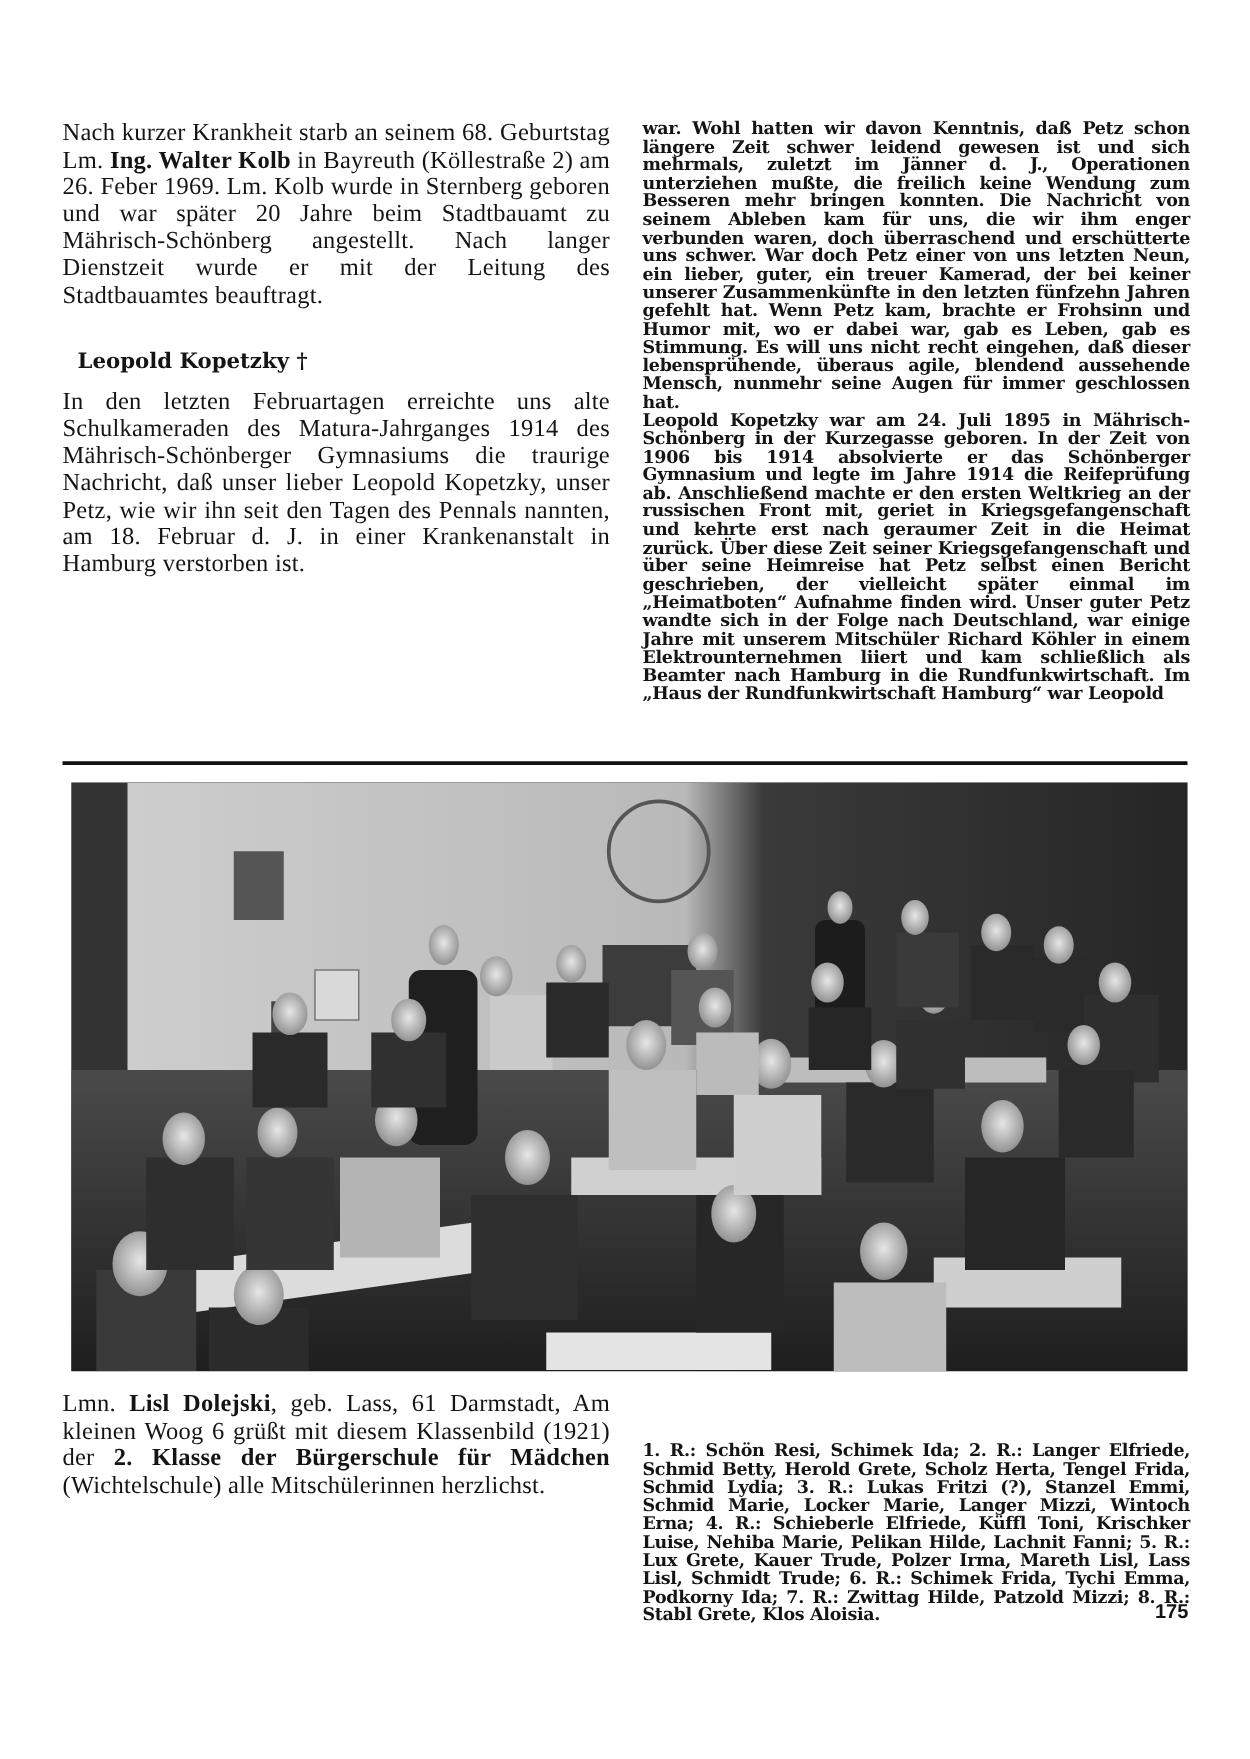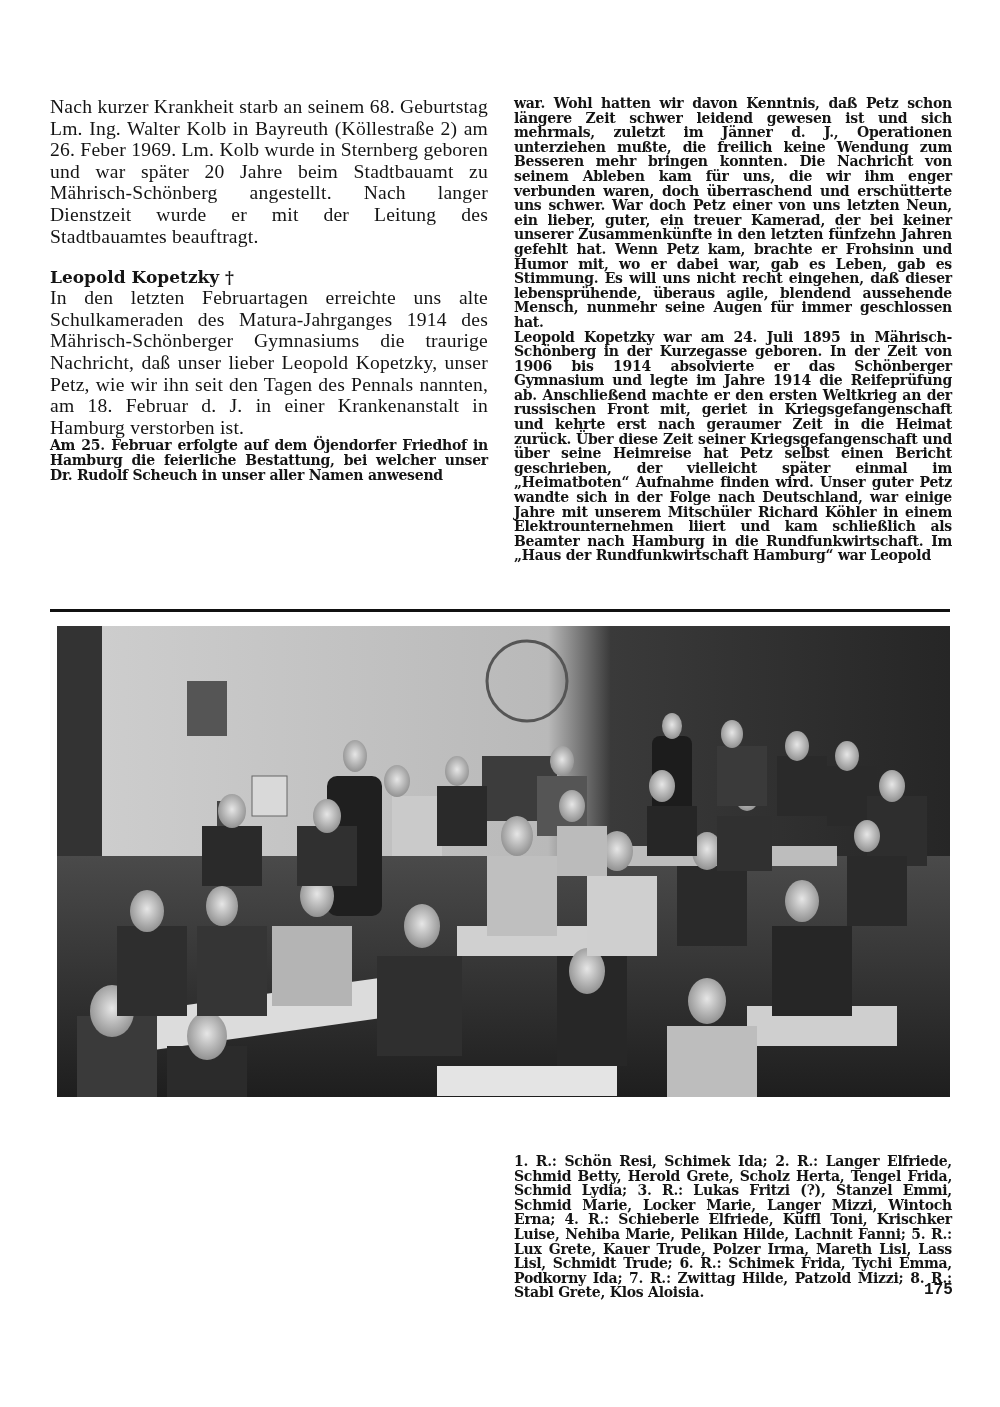--- a/index.html
+++ b/index.html
@@ -1,43 +1,42 @@
 <!DOCTYPE html>
 <html><head>
 <meta charset="utf-8">
 <style>
   html, body { margin: 0; padding: 0; background: #ffffff; }
   body { width: 1000px; height: 1407px; position: relative; overflow: hidden; color: #141414; }
   .col { position: absolute; text-align: justify; }
   .lead { font-family: "Liberation Serif", "DejaVu Serif", serif; font-size: 19.6px; line-height: 21.6px; letter-spacing: 0.2px; }
   .small { font-family: "DejaVu Serif", serif; font-weight: bold; font-size: 14px; line-height: 14.6px; letter-spacing: -0.25px; transform-origin: 0 0; }
-  .heading { font-family: "DejaVu Serif", serif; font-weight: bold; font-size: 17px; margin: 0; }
+  .heading { font-family: "DejaVu Serif", serif; font-weight: bold; font-size: 17px; margin: 12px; }
   p { margin: 0; }
-  b { font-weight: normal; }
+  b { font-weight: bold; }
   #col-left-top { left: 50px; top: 96px; width: 438px; }
   #col-right-top { left: 514px; top: 96px; width: 438px; }
   #rule { position: absolute; left: 50px; top: 609px; width: 900px; height: 3px; background: #111; }
   #photo { position: absolute; left: 57px; top: 626px; width: 893px; height: 471px; overflow: hidden; background: #2a2a2a; }
   #col-left-bottom { left: 50px; top: 1113px; width: 438px; }
   #col-right-bottom { left: 514px; top: 1154px; width: 438px; }
-  #page-number { position: absolute; left: 924px; top: 1281px; font-family: Liberation Mono, monospace; font-weight: bold; font-size: 16px; }
+  #page-number { position: absolute; left: 924px; top: 1281px; font-family: Liberation Sans, sans-serif; font-weight: bold; font-size: 16px; }
   .spacer8 { height: 8px; }
   .spacer10 { height: 10px; }
   .spacer12 { height: 12px; }
 </style>
 </head>
 <body>
 
 <div id="col-left-top" class="col">
   <p class="lead"><span>Nach kurzer Krankheit starb an seinem 68. Geburtstag Lm. </span><b>Ing. Walter Kolb</b><span> in Bayreuth (Köllestraße 2) am 26. Feber 1969. Lm. Kolb wurde in Sternberg geboren und war später 20 Jahre beim Stadtbauamt zu Mährisch-Schönberg angestellt. Nach langer Dienstzeit wurde er mit der Leitung des Stadtbauamtes beauftragt.</span></p>
   <div class="spacer8"></div>
   <div class="spacer12"></div>
   <h3 class="heading">Leopold Kopetzky †</h3>
   <p class="lead">In den letzten Februartagen erreichte uns alte Schulkameraden des Matura-Jahrganges 1914 des Mährisch-Schönberger Gymnasiums die traurige Nachricht, daß unser lieber Leopold Kopetzky, unser Petz, wie wir ihn seit den Tagen des Pennals nannten, am 18. Februar d. J. in einer Krankenanstalt in Hamburg verstorben ist.</p>
-  <p class="small">Am 25. Februar erfolgte auf dem Öjendorfer Friedhof in Hamburg die feierliche Bestattung, bei welcher unser Dr. Rudolf Scheuch in unser aller Namen anwesend</p>
 </div>
 
 <div id="col-right-top" class="col">
   <p class="small">war. Wohl hatten wir davon Kenntnis, daß Petz schon längere Zeit schwer leidend gewesen ist und sich mehrmals, zuletzt im Jänner d. J., Operationen unterziehen mußte, die freilich keine Wendung zum Besseren mehr bringen konnten. Die Nachricht von seinem Ableben kam für uns, die wir ihm enger verbunden waren, doch überraschend und erschütterte uns schwer. War doch Petz einer von uns letzten Neun, ein lieber, guter, ein treuer Kamerad, der bei keiner unserer Zusammenkünfte in den letzten fünfzehn Jahren gefehlt hat. Wenn Petz kam, brachte er Frohsinn und Humor mit, wo er dabei war, gab es Leben, gab es Stimmung. Es will uns nicht recht eingehen, daß dieser lebensprühende, überaus agile, blendend aussehende Mensch, nunmehr seine Augen für immer geschlossen hat.</p>
   <p class="small">Leopold Kopetzky war am 24. Juli 1895 in Mährisch-Schönberg in der Kurzegasse geboren. In der Zeit von 1906 bis 1914 absolvierte er das Schönberger Gymnasium und legte im Jahre 1914 die Reifeprüfung ab. Anschließend machte er den ersten Weltkrieg an der russischen Front mit, geriet in Kriegsgefangenschaft und kehrte erst nach geraumer Zeit in die Heimat zurück. Über diese Zeit seiner Kriegsgefangenschaft und über seine Heimreise hat Petz selbst einen Bericht geschrieben, der vielleicht später einmal im „Heimatboten“ Aufnahme finden wird. Unser guter Petz wandte sich in der Folge nach Deutschland, war einige Jahre mit unserem Mitschüler Richard Köhler in einem Elektrounternehmen liiert und kam schließlich als Beamter nach Hamburg in die Rundfunkwirtschaft. Im „Haus der Rundfunkwirtschaft Hamburg“ war Leopold</p>
 </div>
 
 <div id="rule"></div>
 
 <div id="photo" title="Klassenbild 1921 — Schülerinnen an Schulbänken im Klassenzimmer">
@@ -178,20 +177,21 @@
         </g>
       <g>
           <rect x="660" y="120" width="50" height="60" fill="#3a3a3a"></rect>
           <ellipse cx="675" cy="108" rx="11" ry="14" fill="url(#face)"></ellipse>
         </g>
     </g>
   </svg>
 </div>
 
 <div id="col-left-bottom" class="col">
+  <p class="lead"><span>Lmn. </span><b>Lisl Dolejski</b><span>, geb. Lass, 61 Darmstadt, Am kleinen Woog 6 grüßt mit diesem Klassenbild (1921) der </span><b>2. Klasse der Bürgerschule für Mädchen</b><span> (Wichtelschule) alle Mitschülerinnen herzlichst.</span></p>
   <div class="spacer10"></div>
 </div>
 
 <div id="col-right-bottom" class="col">
   <p class="small">1. R.: Schön Resi, Schimek Ida; 2. R.: Langer Elfriede, Schmid Betty, Herold Grete, Scholz Herta, Tengel Frida, Schmid Lydia; 3. R.: Lukas Fritzi (?), Stanzel Emmi, Schmid Marie, Locker Marie, Langer Mizzi, Wintoch Erna; 4. R.: Schieberle Elfriede, Küffl Toni, Krischker Luise, Nehiba Marie, Pelikan Hilde, Lachnit Fanni; 5. R.: Lux Grete, Kauer Trude, Polzer Irma, Mareth Lisl, Lass Lisl, Schmidt Trude; 6. R.: Schimek Frida, Tychi Emma, Podkorny Ida; 7. R.: Zwittag Hilde, Patzold Mizzi; 8. R.: Stabl Grete, Klos Aloisia.</p>
 </div>
 
 <div id="page-number">175</div>
 
 </body></html>

